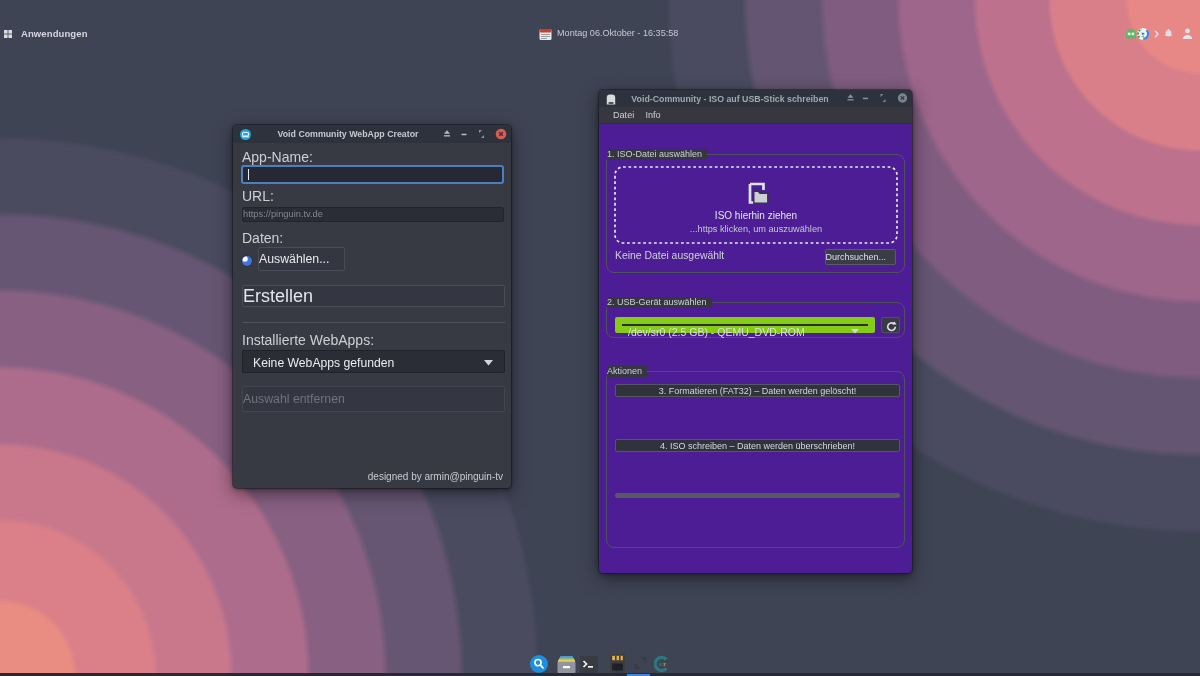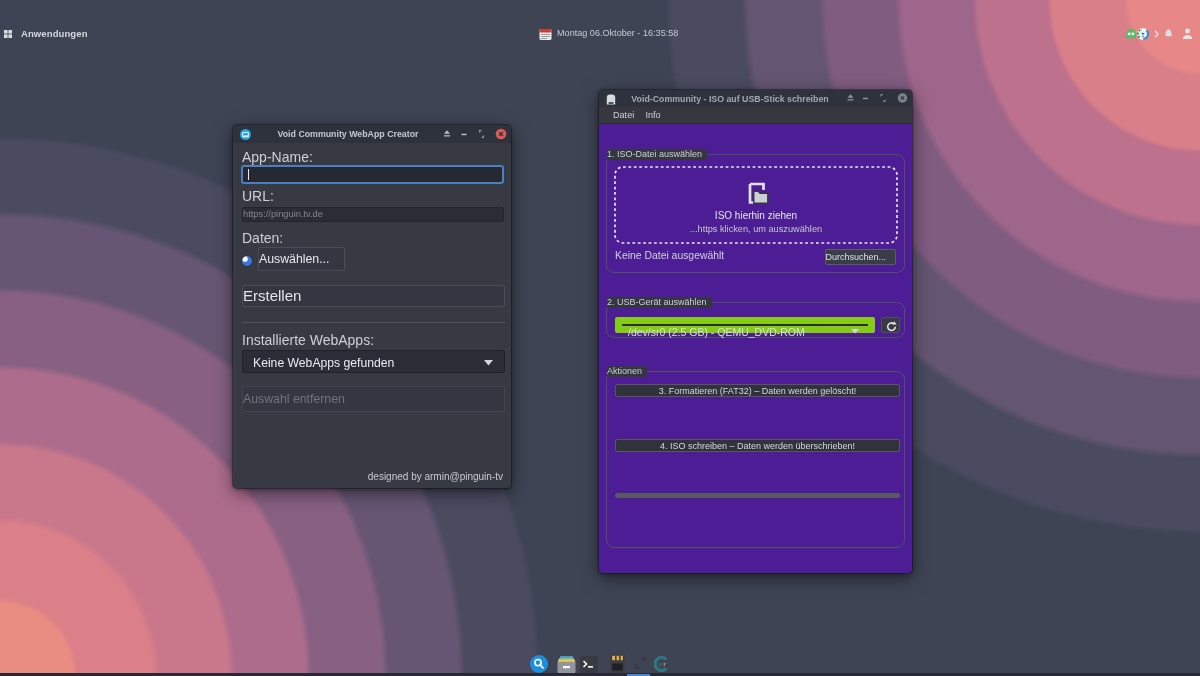--- a/index.html
+++ b/index.html
@@ -119,21 +119,21 @@
   </div>
   <div class="lbl" style="left:9px;top:24px">App-Name:</div>
   <div id="in1">
       <div class="caret"></div>
     </div>
   <div class="lbl" style="left:9px;top:63px">URL:</div>
   <div id="in2">https://pinguin.tv.de</div>
   <div class="lbl" style="left:9px;top:105px">Daten:</div>
   <div id="radio"></div>
   <div class="btn" style="left:25px;top:122px;width:87px;height:24px;font-size:12.3px;line-height:22px;color:#e7e9ed">Auswählen...</div>
-  <div class="btn" style="left:9px;top:160px;width:263px;height:22px;font-size:15px;line-height:20px;color:#e2e5ea">Erstellen</div>
+  <div class="btn" style="left:9px;top:160px;width:263px;height:22px;font-size:18px;line-height:20px;color:#e2e5ea">Erstellen</div>
   <div class="abs" style="left:9px;top:197px;width:263px;height:1px;background:rgba(255,255,255,0.13)"></div>
   <div class="lbl" style="left:9px;top:206.5px">Installierte WebApps:</div>
   <div class="abs" style="left:9px;top:224.5px;width:263px;height:23px;background:#2b2d36;border:1px solid #202229;border-radius:2px">
     <div class="abs" style="left:10px;top:5.5px;font-size:12.2px;color:#eaecf0">Keine WebApps gefunden</div>
     <svg class="abs" style="right:11px;top:9px" width="9" height="6">
         <path d="M0,0 L9,0 L4.5,5.5 Z" fill="#d2d5db"></path>
       </svg>
   </div>
   <div class="btn" style="left:9px;top:261px;width:263px;height:26px;font-size:12.3px;line-height:24px;color:#6f737d;border-color:#42454e">Auswahl entfernen</div>
   <div class="abs" style="right:8px;top:345.5px;font-size:10px;color:#c7cad0">designed by armin@pinguin-tv</div>

